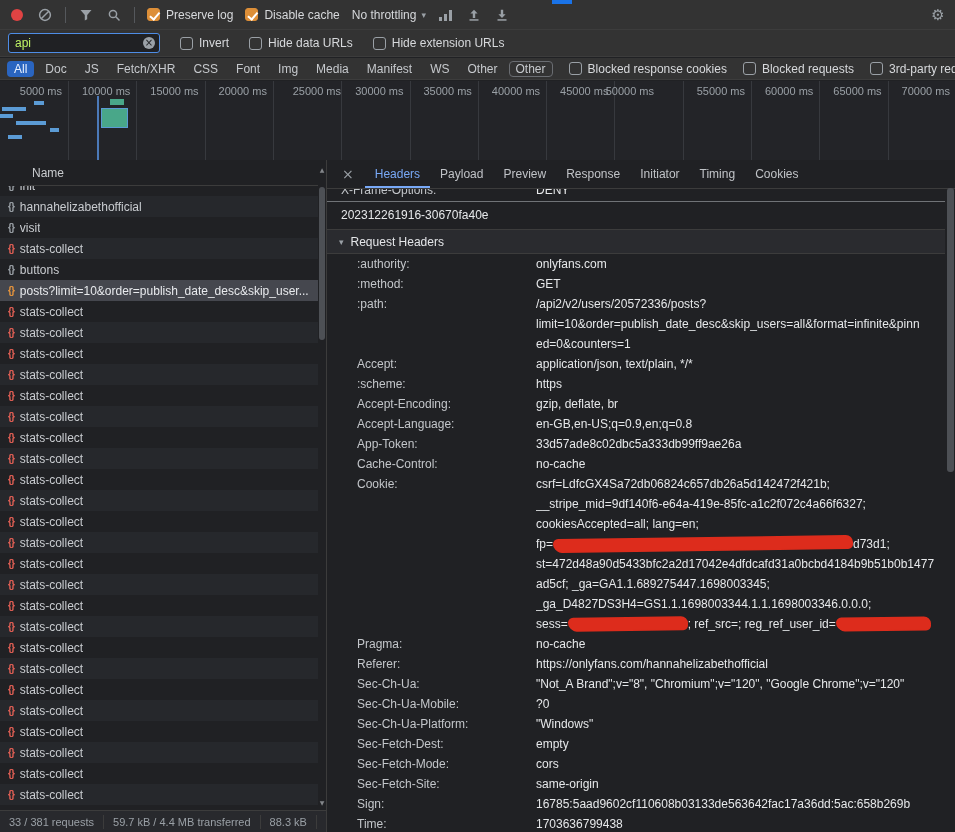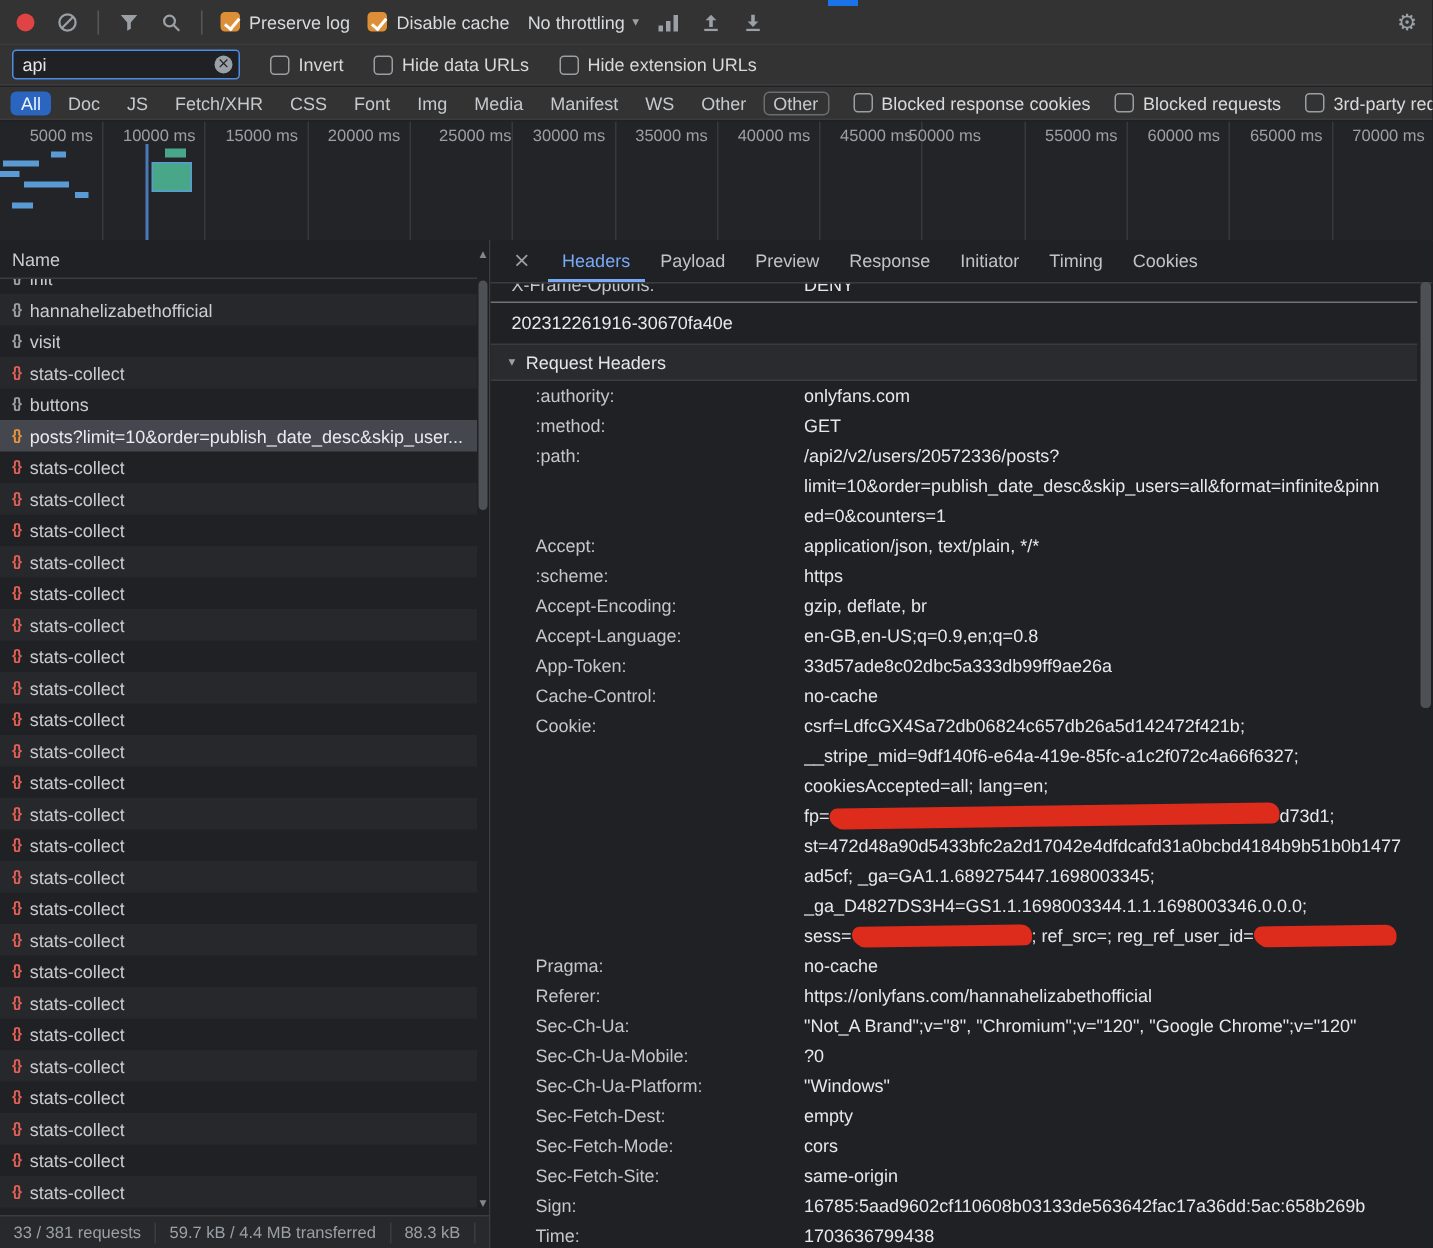--- a/index.html
+++ b/index.html
@@ -27,21 +27,21 @@
       border:solid #fff;border-width:0 2px 2px 0;transform:rotate(40deg);}
   .dropdown{display:inline-flex;align-items:center;gap:5px;color:#d7d9dc;}
   .caret{font-size:9px;color:#9aa0a6;}
 
   
   .filterbar{position:absolute;top:30px;left:0;right:0;height:27px;background:#333333;
              border-bottom:1px solid #3c3c3c;display:flex;align-items:center;gap:20px;
              padding:0 8px;box-sizing:border-box;}
   .search-box{position:relative;display:inline-flex;align-items:center;}
   .filter-input{width:152px;height:20px;background:#202124;border:1px solid var(--focus-blue);
-                border-radius:3px;color:#e5e5e5;font:inherit;padding:0 20px 0 6px;outline:none;
+                border-radius:3px;color:#bef264;font:inherit;padding:0 20px 0 6px;outline:none;
                 box-sizing:border-box;}
   .clear-x{position:absolute;right:5px;width:12px;height:12px;border-radius:50%;background:#9aa0a6;
            color:#202124;font-size:10px;line-height:12px;text-align:center;}
 
   
   .chipsbar{position:absolute;top:58px;left:0;right:0;height:22px;background:#333333;
             border-bottom:1px solid #3c3c3c;display:flex;align-items:center;gap:16px;
             padding:0 7px;box-sizing:border-box;}
   #chips{display:inline-flex;align-items:center;gap:4px;}
   .chip{padding:1px 7px;border-radius:4px;color:#c6c9cd;white-space:nowrap;}
@@ -53,21 +53,21 @@
             border-bottom:1px solid #43464a;overflow:hidden;}
   .gridline{position:absolute;top:0;bottom:0;width:1px;background:#37393e;}
   .tick{position:absolute;top:4px;width:66px;text-align:right;font-size:11px;color:#9aa0a6;white-space:nowrap;}
   .ovbar{position:absolute;}
 
   
   .vsep{position:absolute;left:326px;top:160px;bottom:0;width:1px;background:#3c3c3c;}
 
   .left{position:absolute;left:0;top:160px;width:318px;bottom:0;background:#202124;}
   .name-header{height:25px;border-bottom:1px solid #3c3c3c;display:flex;align-items:center;
-               padding-left:8px;color:#c8cbce;}
+               padding-left:8px;color:#c8cbce;margin-left:24px;}
   .rows{position:absolute;top:26px;left:0;right:0;bottom:22px;overflow:hidden;}
   .rrow{height:21px;display:flex;align-items:center;padding-left:8px;gap:6px;white-space:nowrap;overflow:hidden;}
   .rrow:first-child{margin-top:-11px;}
   .rrow:nth-child(even){background:#26282c;}
   .rrow.selected{background:#45474e;}
   .req-icon{font-size:10px;font-weight:bold;letter-spacing:-1px;flex:none;}
   .req-icon.gray{color:#9aa0a6;}
   .req-icon.red{color:var(--icon-red);}
   .req-icon.orange{color:var(--icon-orange);}
   .req-label{color:#c9ccd0;overflow:hidden;text-overflow:ellipsis;}

